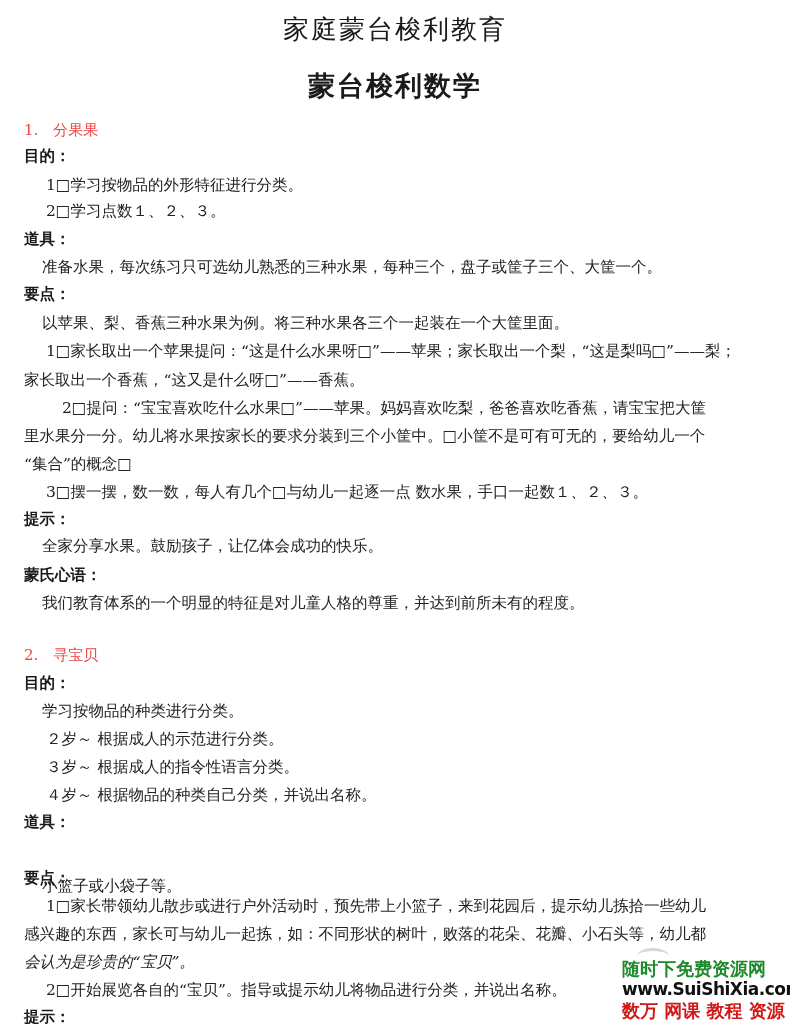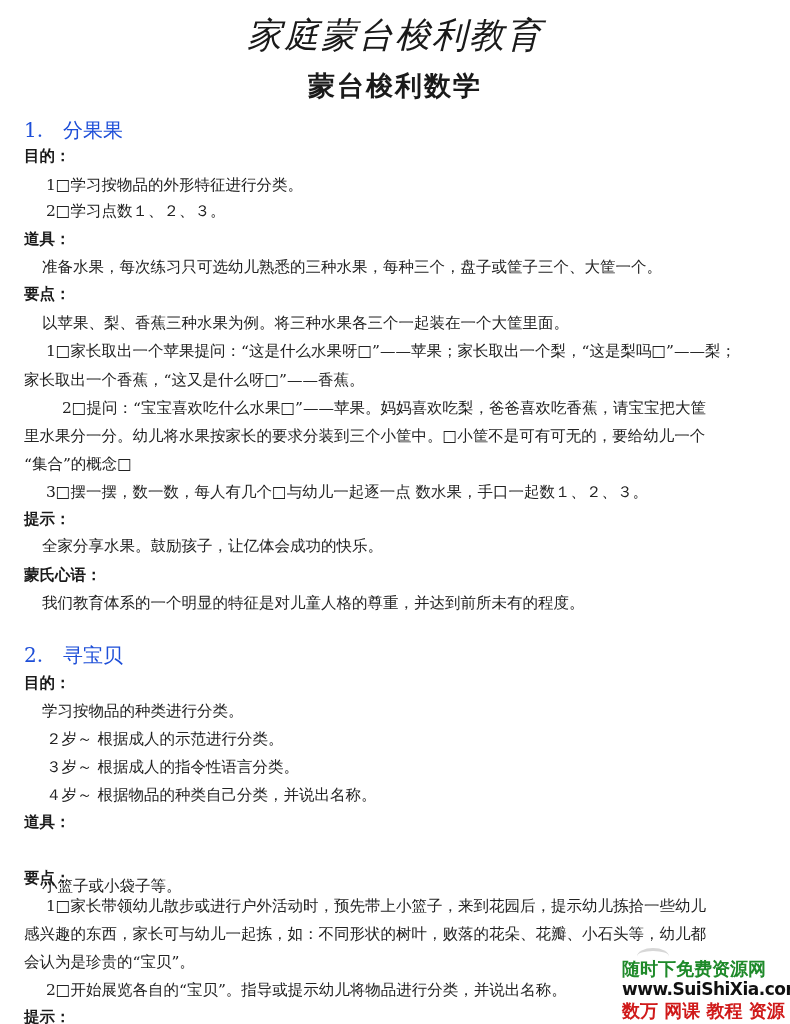--- a/index.html
+++ b/index.html
@@ -1,22 +1,22 @@
 <!DOCTYPE html>
 <html><head>
 <meta charset="utf-8">
 <style>
   html, body { margin: 0; padding: 0; background: #ffffff; }
   body { width: 790px; height: 1024px; position: relative; overflow: hidden;
          font-family: "DejaVu Serif", "Liberation Serif", serif; color: #222; }
   .line { position: absolute; white-space: nowrap; font-size: 15.5px; line-height: 20px; }
   .title { position: absolute; left: 0; width: 790px; text-align: center; white-space: nowrap; }
-  .t1 { top: 12px; font-size: 35px; letter-spacing: 2px; color: #1a1a1a; font-style: italic; }
+  .t1 { top: 12px; font-size: 26px; letter-spacing: 2px; color: #1a1a1a; }
   .t2 { top: 68px; font-size: 27px; letter-spacing: 2px; color: #1a1a1a; font-weight: bold; }
-  .sec { color: #1d4ed8; font-size: 20px; }
+  .sec { color: #ef4444; font-size: 15px; }
   .lbl { font-weight: bold; color: #1a1a1a; font-size: 15.5px; }
   .wm { position: absolute; left: 622px; top: 958px; width: 168px; text-align: left;
         font-family: "DejaVu Sans", "Liberation Sans", sans-serif; font-weight: bold; line-height: 21px; }
   .wm1 { color: #1f8a2a; font-size: 18px; }
   .wm2 { color: #111; font-size: 17px; letter-spacing: -0.5px; }
   .wm3 { color: #d01a1a; font-size: 18px; }
   .wm-arc { position: absolute; left: 637px; top: 948px; width: 32px; height: 14px;
             border-top: 3px solid #d7d7d7; border-radius: 50% 50% 0 0; }
 </style>
 </head>
@@ -52,21 +52,21 @@
     <div class="line lbl" style="left:24px;top:673px;">目的：</div>
     <div class="line" style="left:42px;top:701px;">学习按物品的种类进行分类。</div>
     <div class="line" style="left:46px;top:729px;">２岁～ 根据成人的示范进行分类。</div>
     <div class="line" style="left:46px;top:757px;">３岁～ 根据成人的指令性语言分类。</div>
     <div class="line" style="left:46px;top:785px;">４岁～ 根据物品的种类自己分类，并说出名称。</div>
     <div class="line lbl" style="left:24px;top:812px;">道具：</div>
     <div class="line" style="left:42px;top:840px;margin-top:36px;">小篮子或小袋子等。</div>
     <div class="line lbl" style="left:24px;top:868px;">要点：</div>
     <div class="line" style="left:46px;top:896px;">1□家长带领幼儿散步或进行户外活动时，预先带上小篮子，来到花园后，提示幼儿拣拾一些幼儿</div>
     <div class="line" style="left:24px;top:924px;">感兴趣的东西，家长可与幼儿一起拣，如：不同形状的树叶，败落的花朵、花瓣、小石头等，幼儿都</div>
-    <div class="line" style="left:24px;top:952px;">会认为是珍贵的“宝贝”。</div>
+    <div class="line" style="left:24px;top:952px;font-style:italic;">会认为是珍贵的“宝贝”。</div>
     <div class="line" style="left:46px;top:980px;">2□开始展览各自的“宝贝”。指导或提示幼儿将物品进行分类，并说出名称。</div>
     <div class="line lbl" style="left:24px;top:1007px;">提示：</div>
   </div>
 
   <div class="wm-arc"></div>
   <div class="wm">
     <div class="wm1">随时下免费资源网</div>
     <div class="wm2">www.SuiShiXia.com</div>
     <div class="wm3">数万 网课 教程 资源</div>
   </div>

